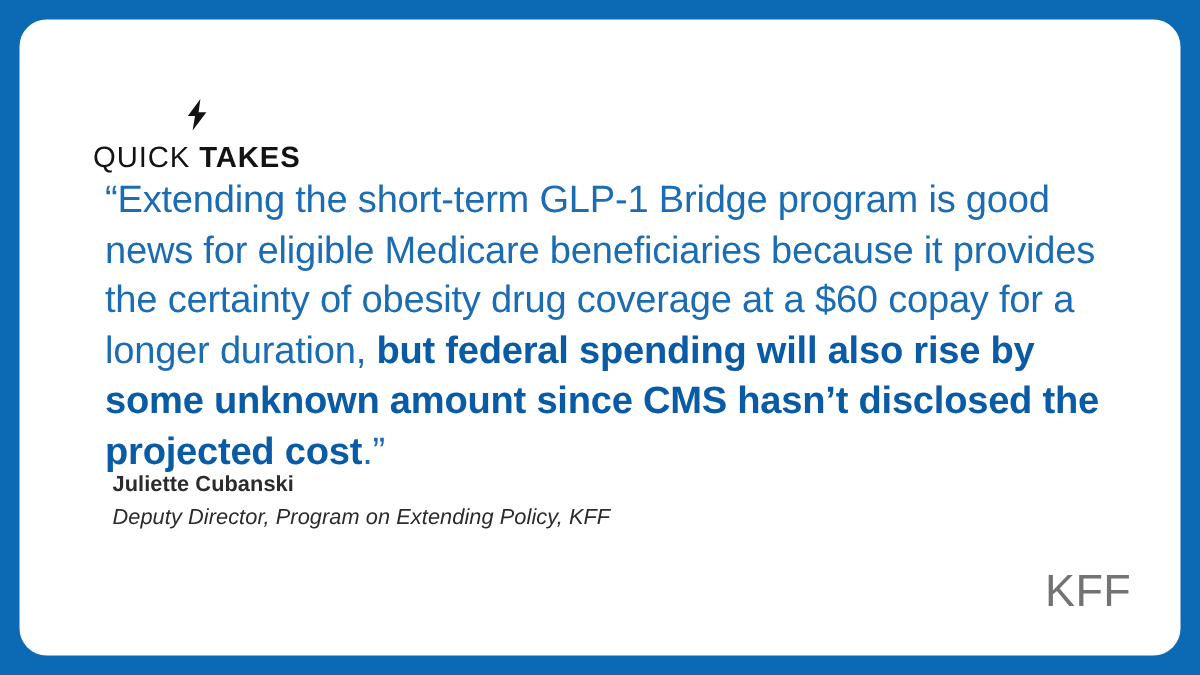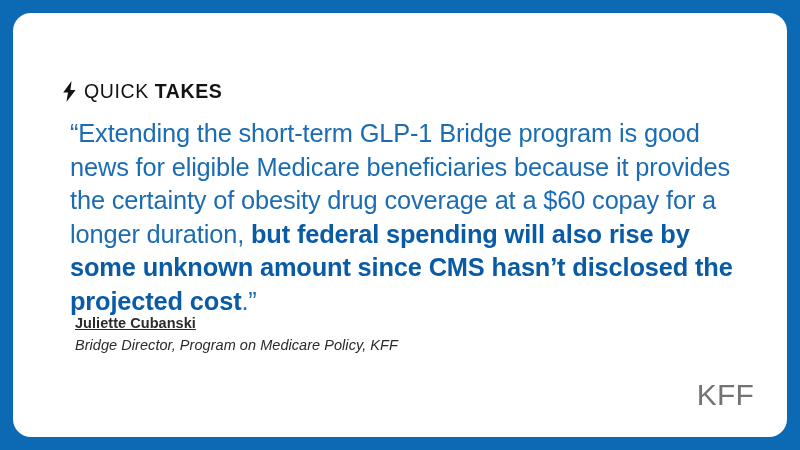--- a/index.html
+++ b/index.html
@@ -27,25 +27,26 @@
     top: 13px;
     width: 774px;
     height: 424px;
     background: #ffffff;
     border-radius: 18px;
     box-sizing: border-box;
   }
   .kicker {
     position: absolute;
     left: 49px;
-    top: 65px;
+    top: 53px;
     display: flex;
     align-items: center;
     gap: 7px;
     height: 26px;
+    flex-direction: column;
   }
   .bolt-icon {
     display: block;
     width: 15px;
     height: 21px;
     line-height: 0;
   }
   .bolt-icon svg { display: block; }
   .kicker-text {
     font-size: 19.5px;
@@ -77,21 +78,20 @@
     left: 62px;
     top: 300px;
     width: 660px;
   }
   .attr-name {
     font-size: 14.5px;
     font-weight: 700;
     color: #2b2b2d;
     line-height: 20px;
     letter-spacing: 0.05px;
-    text-decoration: underline;
   }
   .attr-title {
     font-size: 14.5px;
     font-style: italic;
     font-weight: 400;
     color: #2b2b2d;
     line-height: 21px;
     letter-spacing: 0.05px;
     margin-top: 2px;
   }
@@ -119,19 +119,19 @@
           <path d="M9.6 0 L1.2 11.4 L6.0 11.4 L4.4 21 L13.6 8.9 L8.4 8.9 Z" fill="#131314"></path>
         </svg>
       </span>
       <span class="kicker-text"><span class="light">QUICK</span>&nbsp;<span class="heavy">TAKES</span></span>
     </div>
 
     <div class="quote"><span>“</span><span>Extending the short-term GLP-1 Bridge program is good news for eligible Medicare beneficiaries because it provides the certainty of obesity drug coverage at a $60 copay for a longer duration, </span><span class="em">but federal spending will also rise by some unknown amount since CMS hasn’t disclosed the projected cost</span><span>.”</span></div>
 
     <div class="attribution">
       <div class="attr-name">Juliette Cubanski</div>
-      <div class="attr-title">Bridge Director, Program on Medicare Policy, KFF</div>
+      <div class="attr-title">Deputy Director, Program on Extending Policy, KFF</div>
     </div>
 
     <div class="logo">KFF</div>
 
   </div>
 </div>
 
 </body></html>

